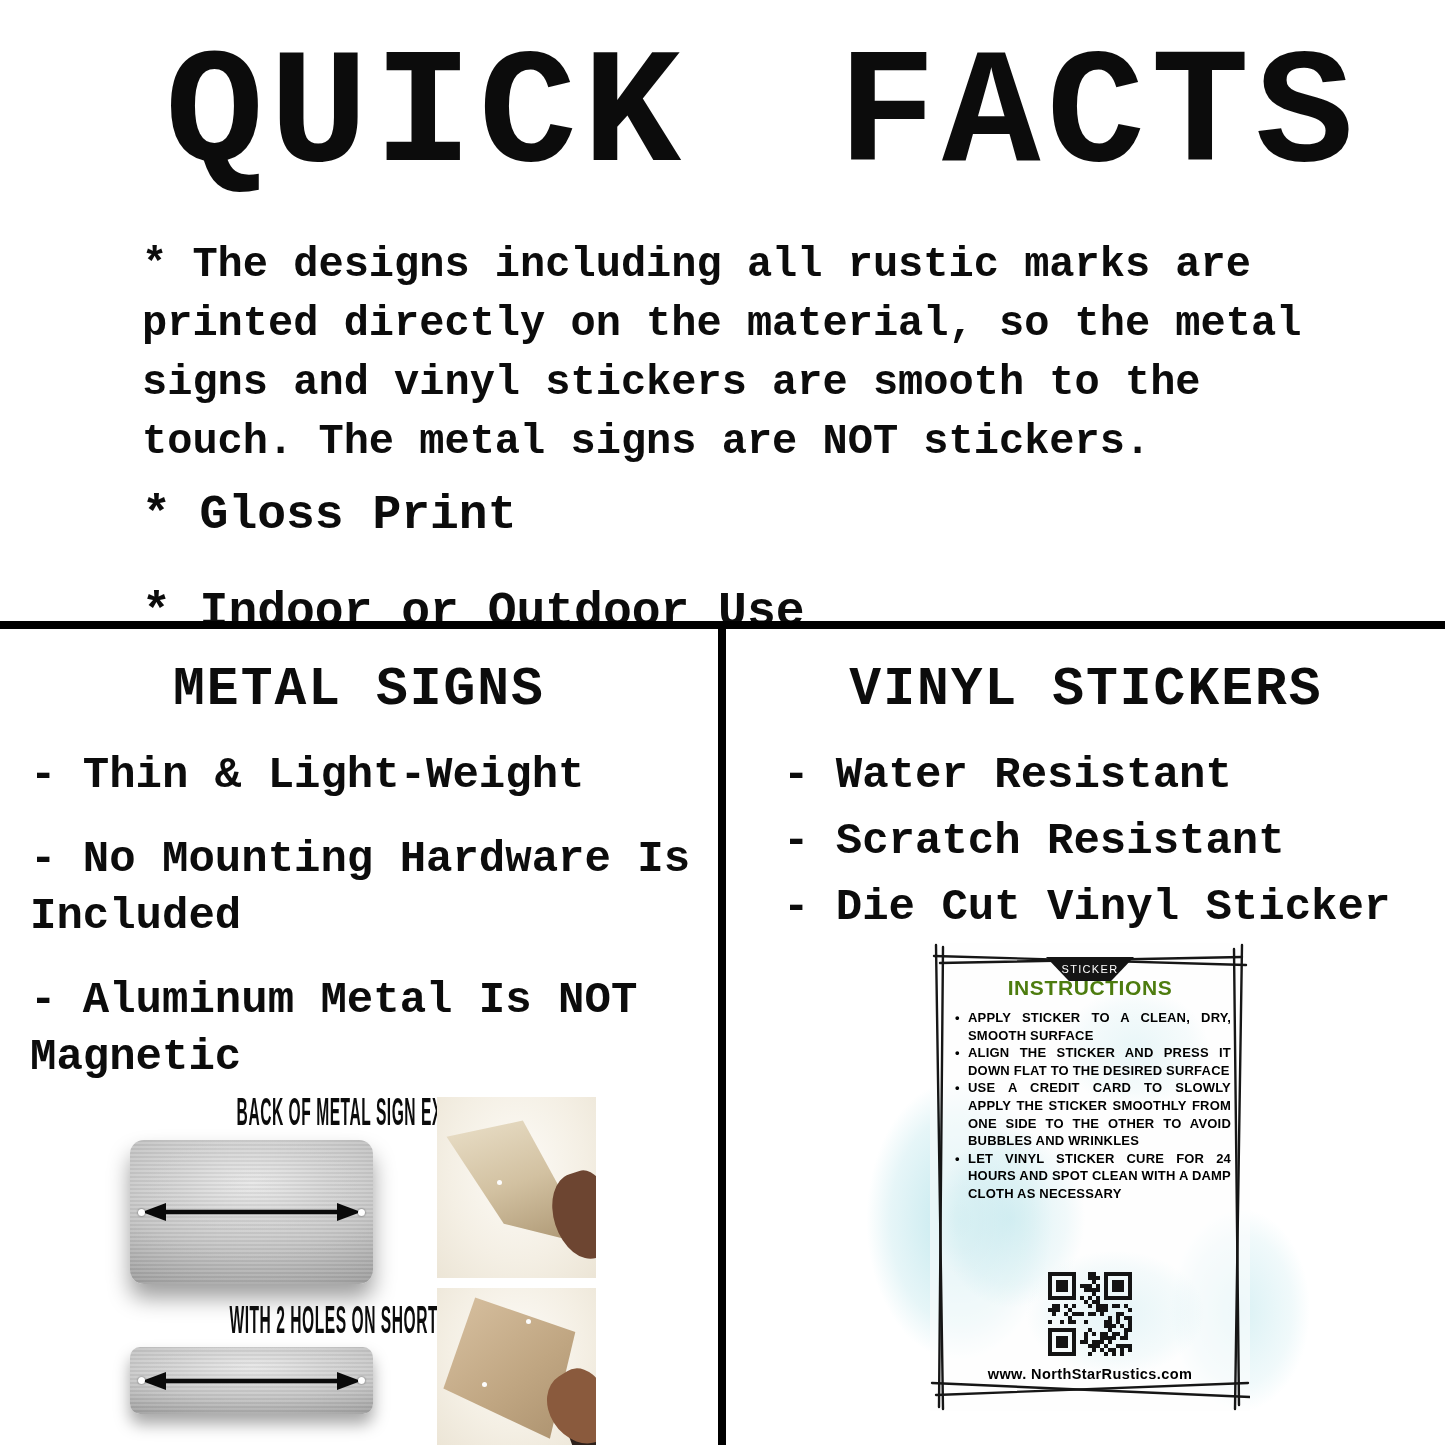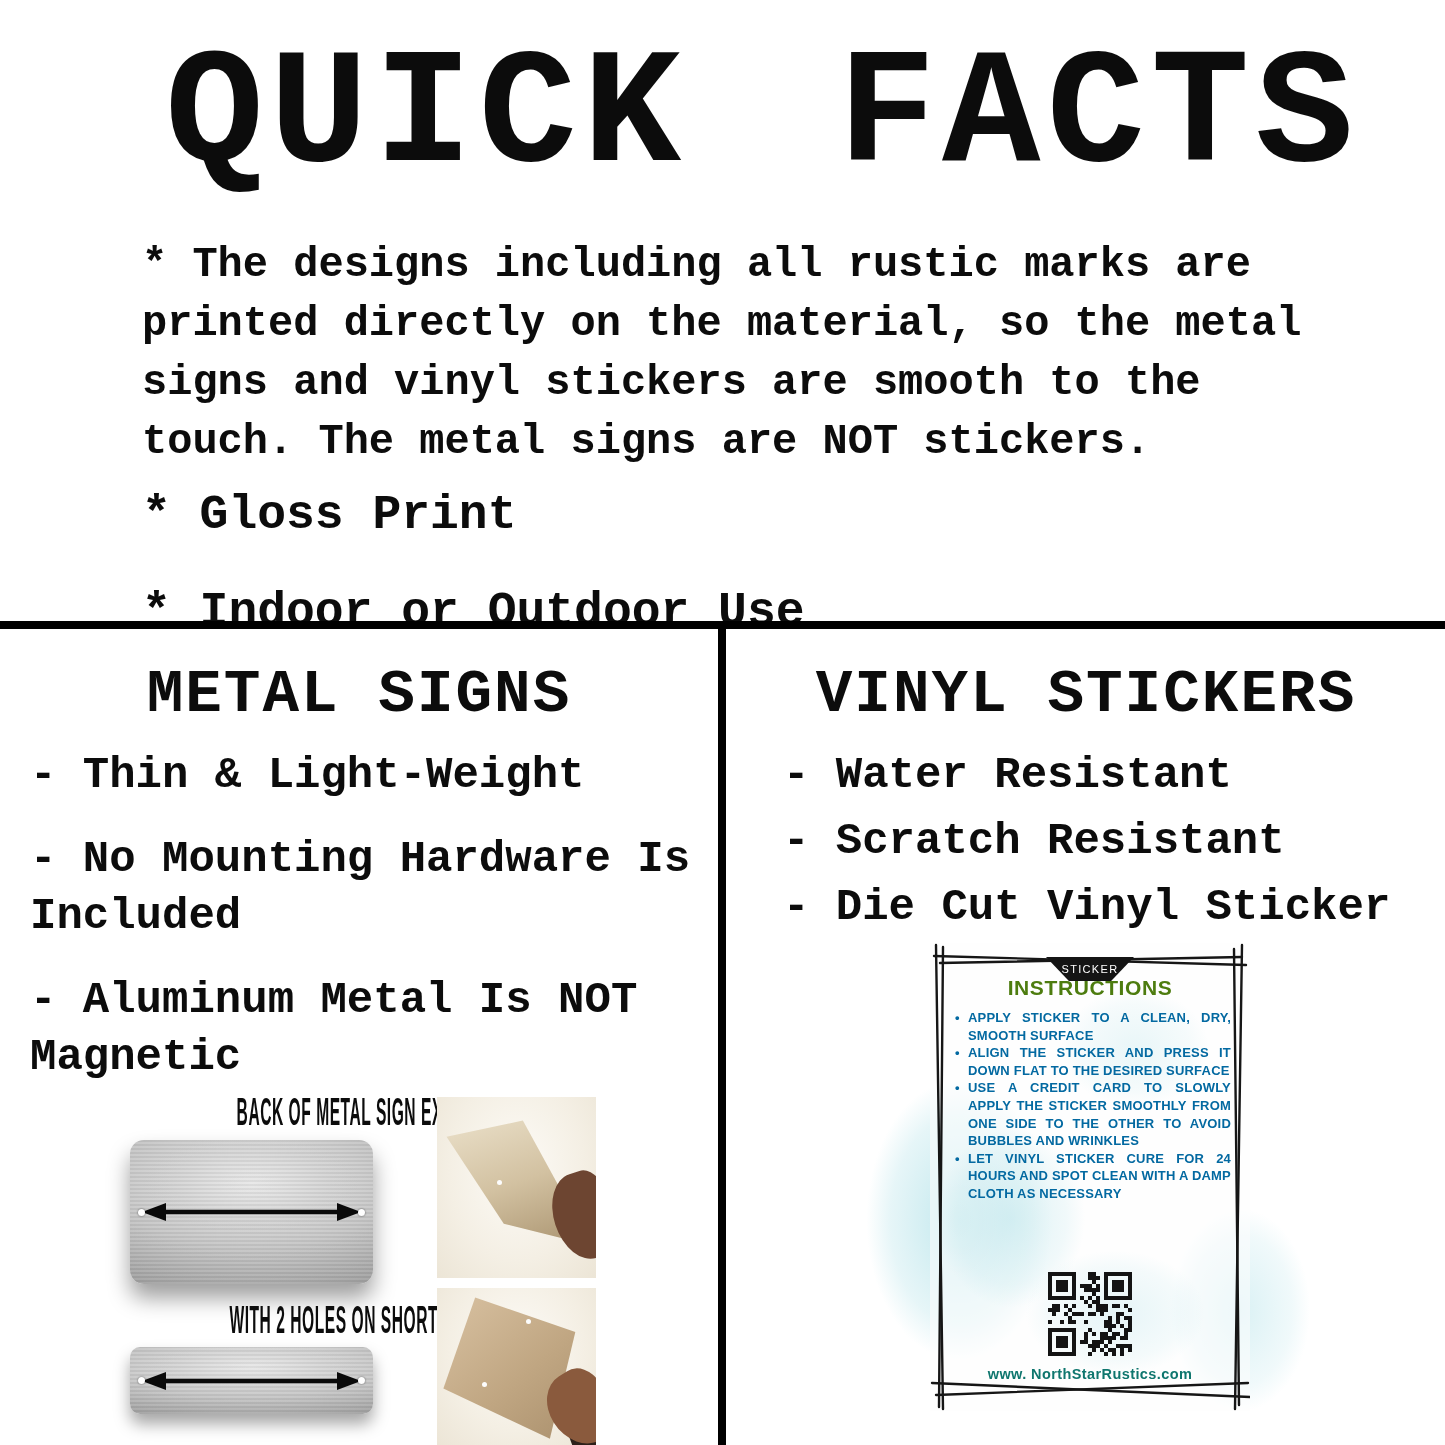--- a/index.html
+++ b/index.html
@@ -12,21 +12,21 @@
          font-weight:700;font-size:164px;line-height:1;letter-spacing:6px;word-spacing:46px;white-space:nowrap;margin-left:40px;}
 
   .intro{position:absolute;left:142px;top:236px;width:1230px;font-weight:700;font-size:42px;line-height:59px;}
   .fact{position:absolute;left:142px;font-weight:700;font-size:48px;line-height:50px;white-space:nowrap;}
   .fact.gloss{top:490px;}
   .fact.indoor{top:587px;}
 
   .divider-h{position:absolute;left:0;top:621px;width:1445px;height:8px;background:#000;}
   .divider-v{position:absolute;left:718px;top:629px;width:8px;height:816px;background:#000;}
 
-  .col-head{position:absolute;top:664px;font-weight:700;font-size:61px;line-height:1;
+  .col-head{position:absolute;top:664px;font-weight:700;font-size:53px;line-height:1;
             letter-spacing:2px;text-align:center;white-space:nowrap;}
   .col-head.left{left:0;width:718px;}
   .col-head.right{left:727px;width:718px;}
 
   .col-list{position:absolute;top:747px;font-weight:700;font-size:44px;line-height:57px;}
   .col-list.left{left:30px;width:692px;}
   .col-list.right{left:783px;width:655px;}
   .col-list.left .col-item{margin-bottom:27px;}
   .col-list.right .col-item{margin-bottom:9px;}
 
@@ -73,26 +73,26 @@
   .card .blobC{left:110px;top:30px;width:190px;height:150px;opacity:.35;}
   .card .blobD{left:70px;top:290px;width:230px;height:160px;opacity:.4;}
   .card-border{position:absolute;inset:0;pointer-events:none;}
   .banner{position:absolute;top:14px;left:50%;transform:translateX(-50%);width:88px;height:24px;
           background:#141414;clip-path:polygon(0 0,100% 0,74% 100%,26% 100%);
           display:flex;align-items:center;justify-content:center;
           color:#fff;font-weight:400;font-size:11px;letter-spacing:1.3px;}
   .card-heading{position:absolute;top:33px;left:0;width:100%;text-align:center;
                 font-weight:700;font-size:21px;letter-spacing:0.6px;color:#4d7c0f;}
   .instr{position:absolute;left:25px;top:66px;width:276px;margin:0;padding:0;list-style:none;
-         font-weight:700;font-size:13px;line-height:17.6px;letter-spacing:0.2px;color:#0369a1;}
+         font-weight:700;font-size:13px;line-height:17.6px;letter-spacing:0.2px;color:#000000;}
   .instr li{position:relative;padding-left:13px;text-align:justify;text-align-last:left;}
   .instr li::before{content:"\2022";position:absolute;left:0;top:0;}
   .qr{position:absolute;top:329px;left:50%;transform:translateX(-50%);width:84px;height:84px;}
   .website{position:absolute;top:423px;left:0;width:100%;text-align:center;
-           font-weight:700;font-size:14.5px;letter-spacing:0.4px;color:#0f766e;}
+           font-weight:700;font-size:14.5px;letter-spacing:0.4px;color:#000000;}
 </style>
 </head>
 <body>
 
 <div class="page">
 
   <div class="title mono">QUICK FACTS</div>
 
   <div class="intro">
       <div>* The designs including all rustic marks are</div>

